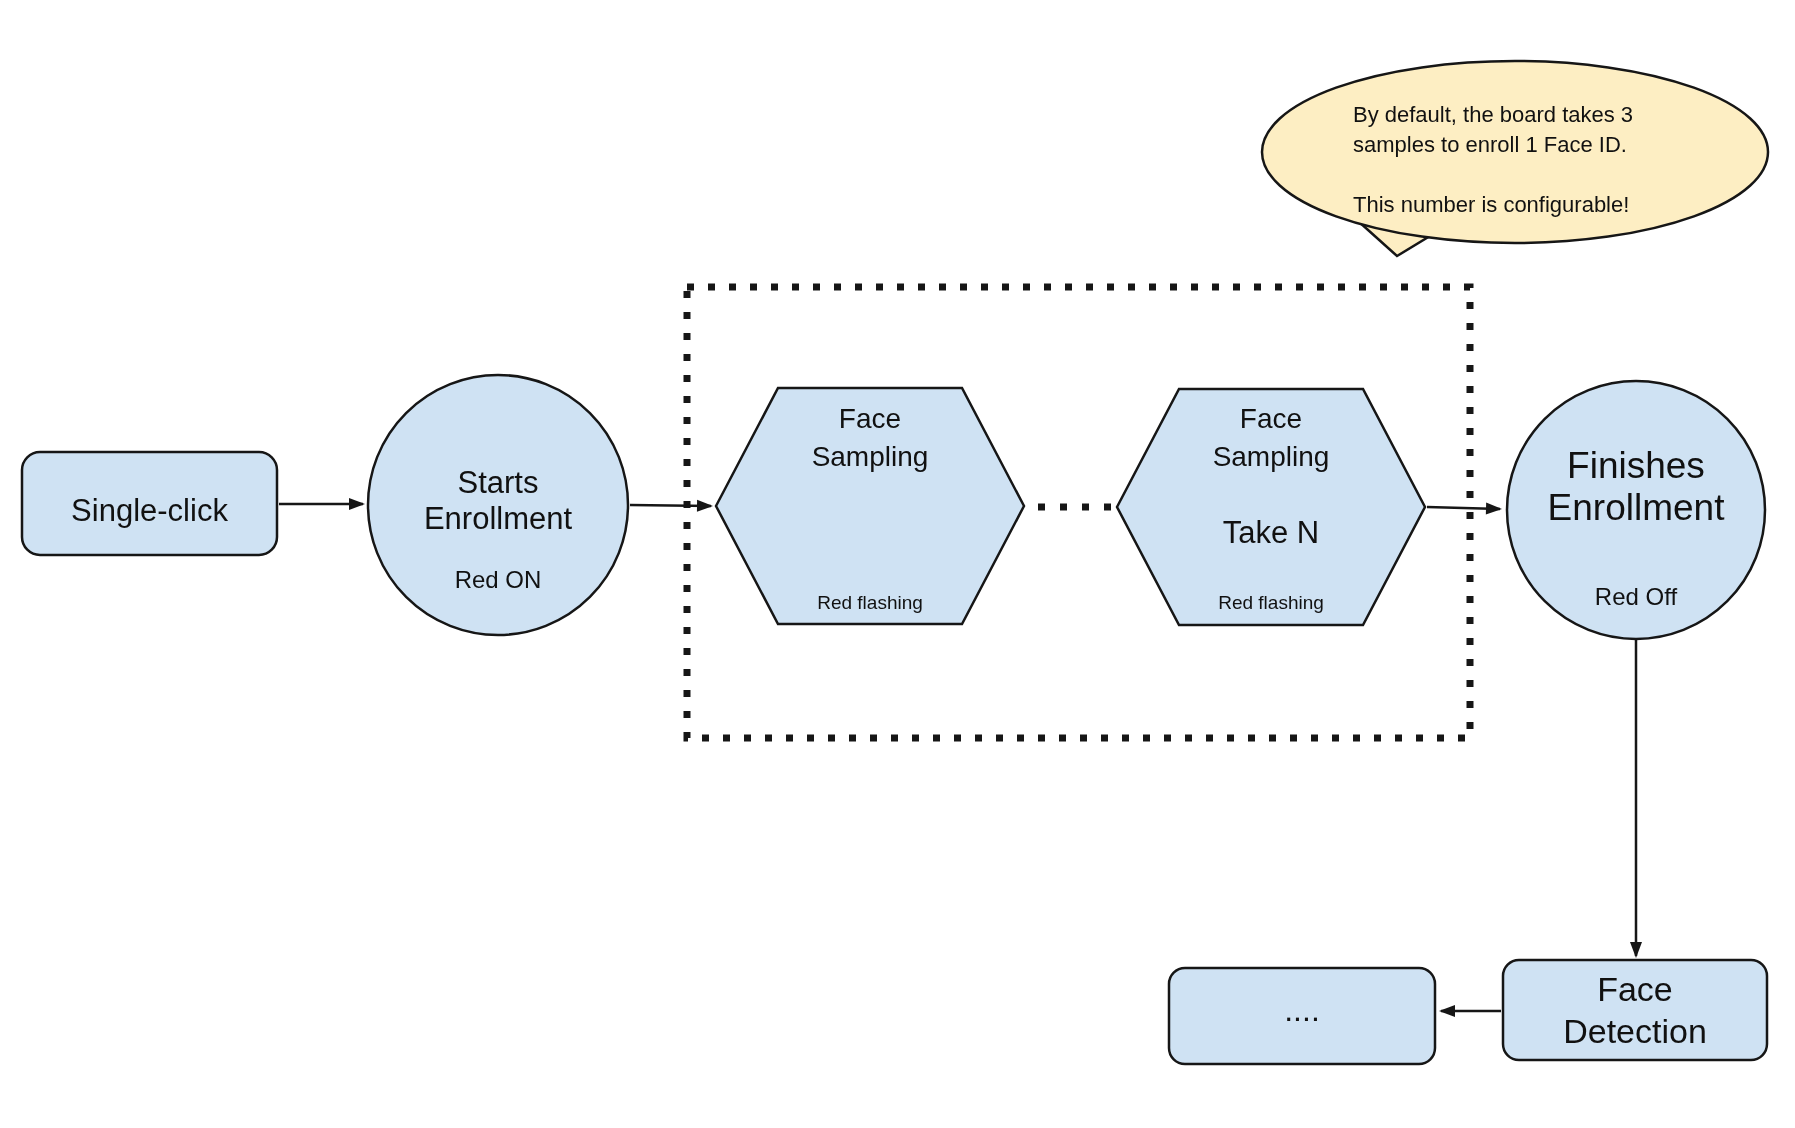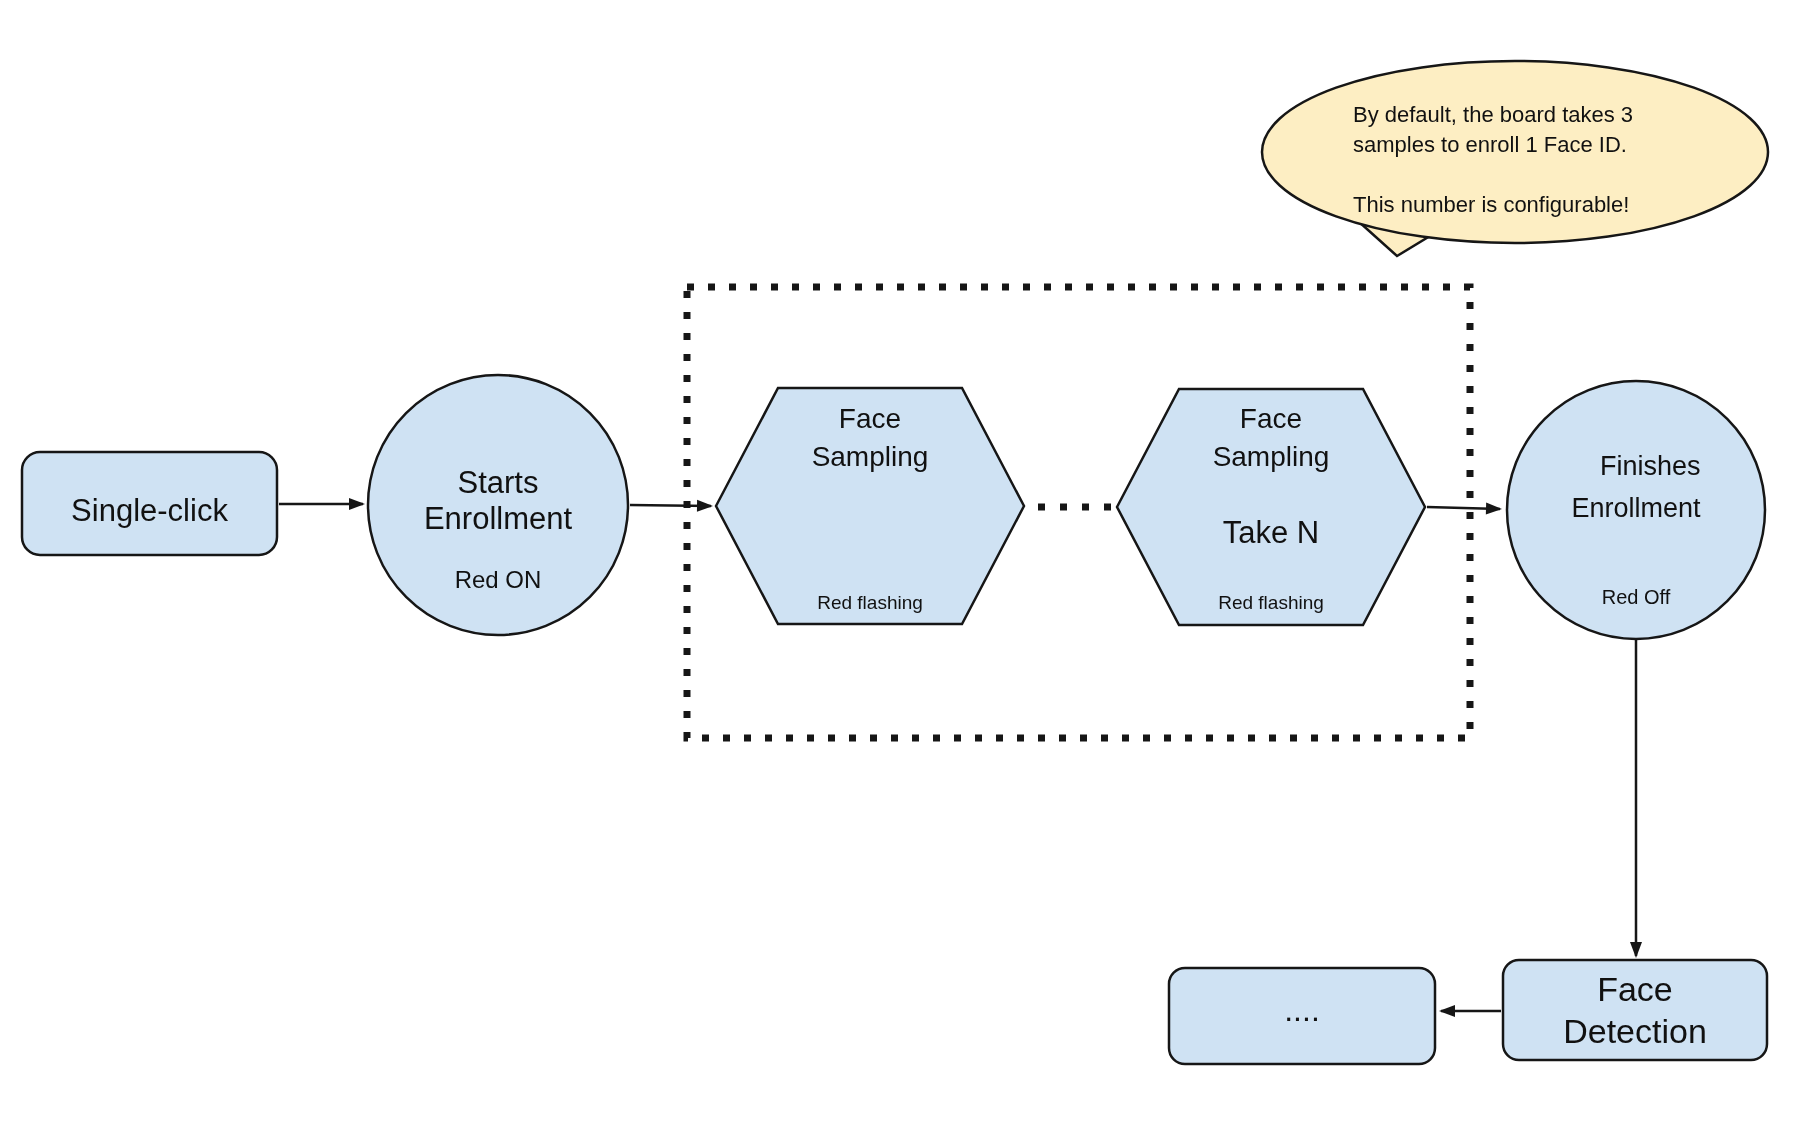--- a/index.html
+++ b/index.html
@@ -70,23 +70,23 @@
 
   <div class="label" style="left:740px; top:400px; width:260px; height:76px; font-size:28px; line-height:38px;">Face
 Sampling</div>
   <div class="label" style="left:745px; top:589px; width:250px; height:28px; font-size:19px;">Red flashing</div>
 
   <div class="label" style="left:1141px; top:400px; width:260px; height:76px; font-size:28px; line-height:38px;">Face
 Sampling</div>
   <div class="label" style="left:1146px; top:513px; width:250px; height:40px; font-size:31px;">Take N</div>
   <div class="label" style="left:1146px; top:589px; width:250px; height:28px; font-size:19px;">Red flashing</div>
 
-  <div class="label" style="left:1506px; top:445px; width:260px; height:84px; font-size:27px; line-height:42px;text-align:right;">Finishes
+  <div class="label" style="left:1506px; top:445px; width:260px; height:84px; font-size:37px; line-height:42px;">Finishes
 Enrollment</div>
-  <div class="label" style="left:1536px; top:582px; width:200px; height:30px; font-size:20px;">Red Off</div>
+  <div class="label" style="left:1536px; top:582px; width:200px; height:30px; font-size:24px;">Red Off</div>
 
   <div class="label" style="left:1503px; top:960px; width:264px; height:100px; font-size:34px; line-height:42px;">Face
 Detection</div>
 
   <div class="label" style="left:1169px; top:962px; width:266px; height:96px; font-size:32px;">....</div>
 
   <div class="callout-text" style="left:1353px; top:100px; width:340px; font-size:22px; line-height:30px;">By default, the board takes 3
 samples to enroll 1 Face ID.
 
 This number is configurable!</div>

